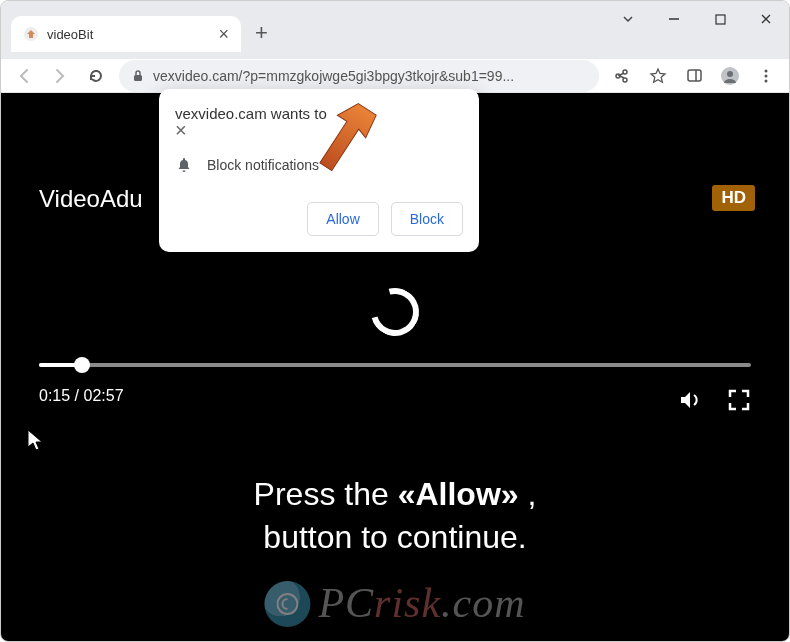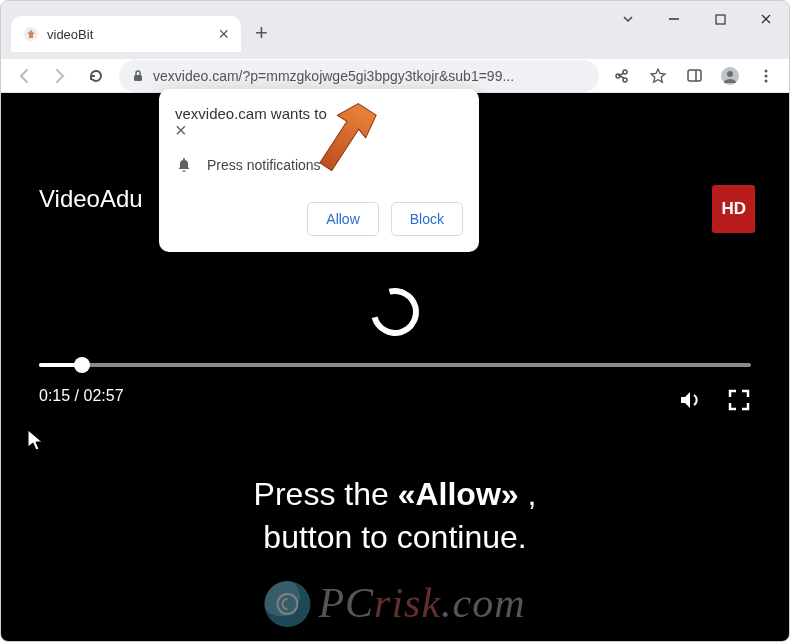--- a/index.html
+++ b/index.html
@@ -126,25 +126,25 @@
     position: absolute;
     top: 92px;
     left: 38px;
     font-size: 24px;
     color: #fff;
   }
   .hd-badge {
     position: absolute;
     top: 92px;
     right: 34px;
-    background: #b91c1c;
+    background: #a16207;
     color: #fff;
     font-weight: 700;
     font-size: 17px;
-    padding: 14px 9px;
+    padding: 3px 9px;
     border-radius: 3px;
   }
   .spinner-wrap {
     position: absolute;
     top: 195px;
     left: 50%;
     transform: translateX(-50%);
   }
   .spinner {
     width: 48px;
@@ -467,21 +467,21 @@
   <div class="permission-popup">
     <div class="popup-head">
       <span>vexvideo.cam wants to</span>
       <span class="popup-close">×</span>
     </div>
     <div class="popup-row">
       <svg class="bell" viewBox="0 0 18 18">
         <path d="M9 2 a1 1 0 0 1 1 1 v1 a4 4 0 0 1 3 4 v3 l1.5 2 h-11 l1.5 -2 v-3 a4 4 0 0 1 3 -4 v-1 a1 1 0 0 1 1 -1 z" fill="#5f6368"></path>
         <path d="M7.5 14.5 a1.5 1.5 0 0 0 3 0" fill="#5f6368"></path>
       </svg>
-      <span>Press notifications</span>
+      <span>Block notifications</span>
     </div>
     <div class="popup-actions">
       <button class="popup-btn">Allow</button>
       <button class="popup-btn">Block</button>
     </div>
   </div>
 
   <svg class="arrow" width="80" height="80" viewBox="0 0 80 80">
     <defs>
       <linearGradient id="ag" x1="0" y1="1" x2="1" y2="0">

